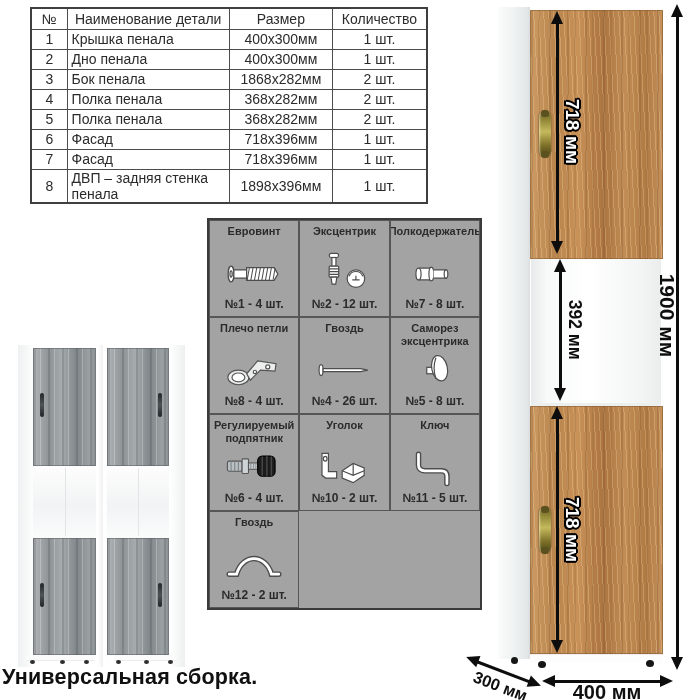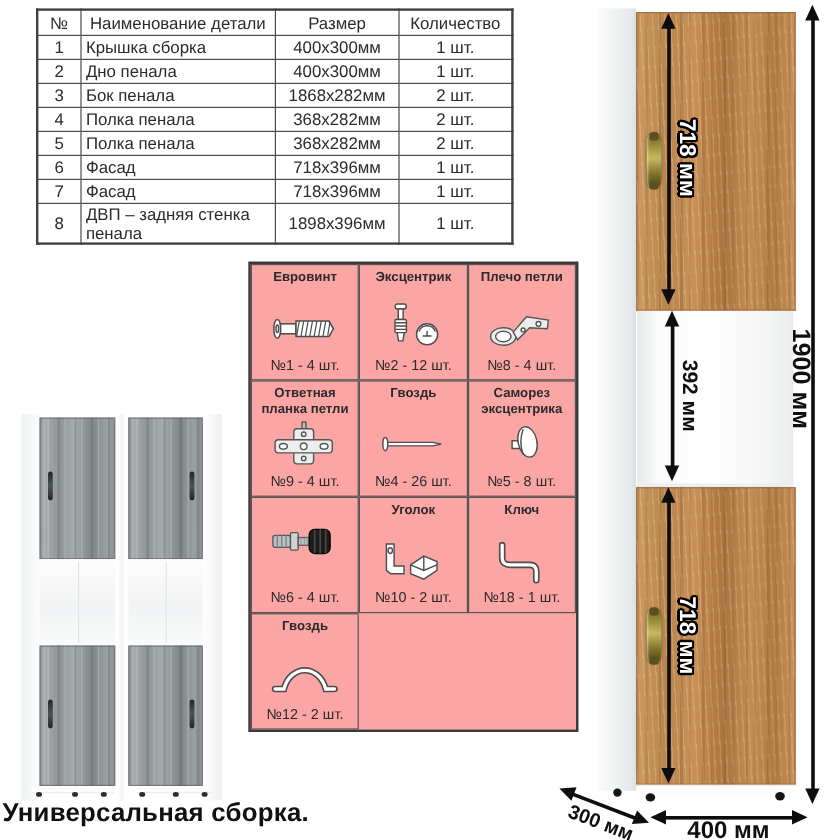--- a/index.html
+++ b/index.html
@@ -15,28 +15,28 @@
   .parts tr{page-break-inside:avoid;}
   .parts{border:2px solid #3f3f3f;}
   .col-num{width:30px;text-align:center;}
   .col-name{width:170px;text-align:left;padding-left:7px;}
   .col-size{width:98px;text-align:center;}
   .col-qty{width:88px;text-align:center;}
 
   
   .hwgrid{position:absolute;left:207px;top:218px;width:271px;height:388px;
           border:2px solid #3a3a3a;display:grid;grid-template-columns:repeat(3,1fr);
-          grid-template-rows:repeat(4,1fr);background:#fca5a5;}
+          grid-template-rows:repeat(4,1fr);background:#a3a3a3;}
   .hwcell{border:1px solid #565656;display:flex;flex-direction:column;
           justify-content:space-between;align-items:center;overflow:hidden;}
   .hwname{font-weight:bold;font-size:11px;line-height:1.15;text-align:center;
           padding:4px 2px 0;min-height:25px;}
   .hwicon{display:flex;align-items:center;justify-content:center;flex:1;}
   .hwicon svg{width:62px;height:44px;display:block;}
-  .hwcount{font-weight:normal;font-size:12px;padding-bottom:5px;}
+  .hwcount{font-weight:bold;font-size:12px;padding-bottom:5px;}
 
   
   .wood{background-color:#bf8a52;background-image:
     repeating-linear-gradient(90deg, rgba(101,62,26,.20) 0 2px, rgba(0,0,0,0) 2px 7px,
       rgba(142,95,47,.22) 7px 9px, rgba(0,0,0,0) 9px 18px),
     repeating-linear-gradient(87deg, rgba(255,226,180,.25) 0 1px, rgba(0,0,0,0) 1px 5px),
     linear-gradient(90deg,#cc9a63 0%,#b9854d 18%,#c89158 36%,#ab7440 55%,#c28d55 72%,#b07a44 88%,#c6915a 100%);
     border:1px solid rgba(120,80,40,.45);box-sizing:border-box;}
   .graywood{background-color:#9aa0a3;background-image:
     repeating-linear-gradient(90deg, rgba(70,75,80,.22) 0 2px, rgba(0,0,0,0) 2px 6px,
@@ -126,21 +126,21 @@
   <table class="parts">
     <tbody>
         <tr>
       <th class="col-num">№</th>
       <th class="col-name">Наименование детали</th>
       <th class="col-size">Размер</th>
       <th class="col-qty">Количество</th>
     </tr>
     <tr>
       <td class="col-num">1</td>
-      <td class="col-name">Крышка сборка</td>
+      <td class="col-name">Крышка пенала</td>
       <td class="col-size">400х300мм</td>
       <td class="col-qty">1 шт.</td>
     </tr>
     <tr>
       <td class="col-num">2</td>
       <td class="col-name">Дно пенала</td>
       <td class="col-size">400х300мм</td>
       <td class="col-qty">1 шт.</td>
     </tr>
     <tr>
@@ -213,55 +213,52 @@
           <circle cx="45" cy="29" r="9.6"></circle>
           <path d="M37.5 26.5 a8 8 0 0 1 15 0" fill="none"></path>
           <path d="M41 30.5 h8 M45 26 v4.5" fill="none"></path>
             </g>
         </svg>
       </div>
       <div class="hwcount">№2 - 12 шт.</div>
     </div>
 
 
+    <div class="hwcell">
+      <div class="hwname">Полкодержатель</div>
+      <div class="hwicon">
+        <svg viewBox="0 0 64 48">
+            <g fill="#fff" stroke="#4d4d4d" stroke-width="1.3">
+          <path d="M14 17.5 H27 V30.5 H14"></path>
+          <ellipse cx="14" cy="24" rx="2.8" ry="6.5"></ellipse>
+          <ellipse cx="28" cy="24" rx="2.6" ry="7.5"></ellipse>
+          <path d="M30.5 19.5 H44 V28.5 H30.5"></path>
+          <ellipse cx="44" cy="24" rx="2" ry="4.5"></ellipse>
+            </g>
+        </svg>
+      </div>
+      <div class="hwcount">№7 - 8 шт.</div>
+    </div>
 
     <div class="hwcell">
       <div class="hwname">Плечо петли</div>
       <div class="hwicon">
         <svg viewBox="0 0 64 48">
             <g fill="#eceeee" stroke="#555" stroke-width="1.3">
           <ellipse cx="15" cy="31" rx="11.5" ry="8"></ellipse>
           <ellipse cx="15" cy="31" rx="7" ry="4.8" fill="#fff"></ellipse>
           <path d="M24 27 L36 13 L56 16 L55 24 L39 23 L28 34 Z"></path>
           <circle cx="47" cy="19.5" r="2.2" fill="#fff"></circle>
           <circle cx="33" cy="25" r="1.8" fill="#fff"></circle>
             </g>
         </svg>
       </div>
       <div class="hwcount">№8 - 4 шт.</div>
     </div>
 
-    <div class="hwcell">
-      <div class="hwname">Ответная планка петли</div>
-      <div class="hwicon">
-        <svg viewBox="0 0 64 48">
-            <g fill="#eceeee" stroke="#555" stroke-width="1.3">
-          <rect x="29.5" y="3" width="3.5" height="7" fill="#bfc4c6"></rect>
-          <rect x="22" y="9" width="18" height="32" rx="3"></rect>
-          <rect x="5" y="19" width="52" height="12" rx="3"></rect>
-          <ellipse cx="12.5" cy="25" rx="3.6" ry="2.6" fill="#fff"></ellipse>
-          <ellipse cx="49.5" cy="25" rx="3.6" ry="2.6" fill="#fff"></ellipse>
-          <circle cx="31" cy="25" r="3" fill="#fff"></circle>
-          <circle cx="31" cy="14" r="2" fill="#fff"></circle>
-          <circle cx="31" cy="36" r="2" fill="#fff"></circle>
-            </g>
-        </svg>
-      </div>
-      <div class="hwcount">№9 - 4 шт.</div>
-    </div>
 
     <div class="hwcell">
       <div class="hwname">Гвоздь</div>
       <div class="hwicon">
         <svg viewBox="0 0 64 48">
             <g fill="#fff" stroke="#4d4d4d" stroke-width="1.3">
           <ellipse cx="7" cy="23" rx="2.2" ry="6"></ellipse>
           <path d="M9.2 21.4 H50 L58 23 L50 24.6 H9.2 Z"></path>
             </g>
         </svg>
@@ -277,20 +274,21 @@
           <rect x="23" y="20" width="7" height="7"></rect>
           <ellipse cx="37" cy="21" rx="8.5" ry="14" transform="rotate(-12 37 21)"></ellipse>
           <path d="M33 9.5 q-4 11 0 23" fill="none"></path>
             </g>
         </svg>
       </div>
       <div class="hwcount">№5 - 8 шт.</div>
     </div>
 
     <div class="hwcell">
+      <div class="hwname">Регулируемый подпятник</div>
       <div class="hwicon">
         <svg viewBox="0 0 64 48">
           <rect x="3" y="16.5" width="16" height="11" rx="2" fill="#b9bfc2" stroke="#555" stroke-width="1.2"></rect>
           <path d="M7 16.5 v11 M11 16.5 v11 M15 16.5 v11" stroke="#7d8488" stroke-width="1.2"></path>
           <rect x="19" y="14" width="7" height="16" rx="1" fill="#ced3d5" stroke="#555" stroke-width="1.2"></rect>
           <rect x="26" y="18.5" width="10" height="7" fill="#c4c9cb" stroke="#555" stroke-width="1.2"></rect>
           <path d="M28.5 18.5 v7 M31.5 18.5 v7 M34 18.5 v7" stroke="#8a9094" stroke-width="1"></path>
           <rect x="36" y="11" width="19" height="22" rx="5" fill="#1c1c1c" stroke="#000" stroke-width="1.2"></rect>
           <path d="M41 11.5 v21 M46 11 v22 M51 11.5 v21" stroke="#474747" stroke-width="1.6"></path>
         </svg>
@@ -314,21 +312,21 @@
     </div>
 
     <div class="hwcell">
       <div class="hwname">Ключ</div>
       <div class="hwicon">
         <svg viewBox="0 0 64 48">
           <path d="M14 9 v12 c0 4 3 6 7 6 h18 c4 0 6 2 6 6 v8" fill="none" stroke="#4d4d4d" stroke-width="6" stroke-linecap="round"></path>
           <path d="M14 9 v12 c0 4 3 6 7 6 h18 c4 0 6 2 6 6 v8" fill="none" stroke="#ffffff" stroke-width="3" stroke-linecap="round"></path>
         </svg>
       </div>
-      <div class="hwcount">№18 - 1 шт.</div>
+      <div class="hwcount">№11 - 5 шт.</div>
     </div>
 
     <div class="hwcell">
       <div class="hwname">Гвоздь</div>
       <div class="hwicon">
         <svg viewBox="0 0 64 48">
           <path d="M5 34 h8 C16 23 24 17 32 17 s16 6 19 17 h8" fill="none" stroke="#4d4d4d" stroke-width="6" stroke-linecap="round"></path>
           <path d="M5 34 h8 C16 23 24 17 32 17 s16 6 19 17 h8" fill="none" stroke="#ffffff" stroke-width="3" stroke-linecap="round"></path>
         </svg>
       </div>

